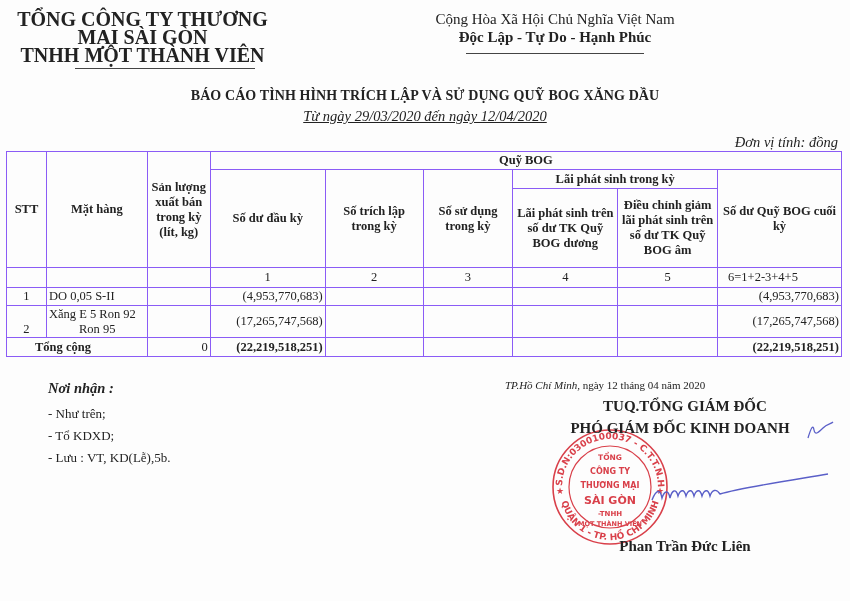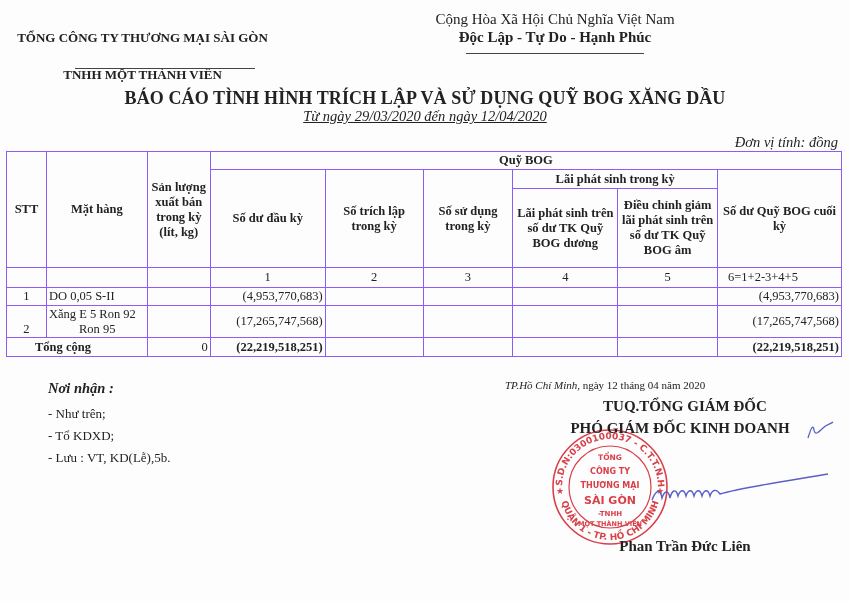--- a/index.html
+++ b/index.html
@@ -4,26 +4,26 @@
 <style>
   html, body { margin:0; padding:0; }
   body { width:850px; height:601px; background:#fdfdfd; position:relative; overflow:hidden;
          font-family:"Liberation Serif","DejaVu Serif",serif; color:#222; }
   .abs { position:absolute; }
   .center { text-align:center; }
   .ital { font-style:italic; }
   .hdr-left { left:0; width:285px; top:10px; }
   .hdr-left div { line-height:18px; }
   .hdr-left .l1 { font-size:14.5px; }
-  .hdr-left .l2, .hdr-left .l3 { font-size:13px; font-weight:bold;margin-top:19px; }
+  .hdr-left .l2, .hdr-left .l3 { font-size:20px; font-weight:bold; }
   .rule { position:absolute; height:1px; background:#444; }
   .hdr-right { left:405px; width:300px; top:10px; }
   .hdr-right .r1 { font-size:15px; line-height:18px; }
   .hdr-right .r2 { font-size:15px; font-weight:bold; line-height:18px; }
-  .title { left:0; width:850px; top:88px; font-size:18px; font-weight:bold; letter-spacing:0.1px; }
+  .title { left:0; width:850px; top:88px; font-size:14px; font-weight:bold; letter-spacing:0.1px; }
   .subtitle { left:0; width:850px; top:108px; font-size:14.5px; font-style:italic;text-decoration:underline; }
   .unit { right:12px; top:134px; font-size:14.5px; font-style:italic; }
   table.rep { position:absolute; left:6px; top:151px; border-collapse:collapse; width:836px;
               font-size:12.5px; }
   table.rep td, table.rep th { border:1px solid #8b5cf6; padding:0 2px; }
   table.rep th { font-weight:bold; line-height:15px; }
   table.rep tr.idx td { text-align:center; height:19px; }
   table.rep td.num { text-align:right; }
   .sig-date { left:505px; top:379px; font-size:11px; }
   .sig-t1 { left:560px; top:398px; font-size:15px; font-weight:bold; width:250px; text-align:center; }

